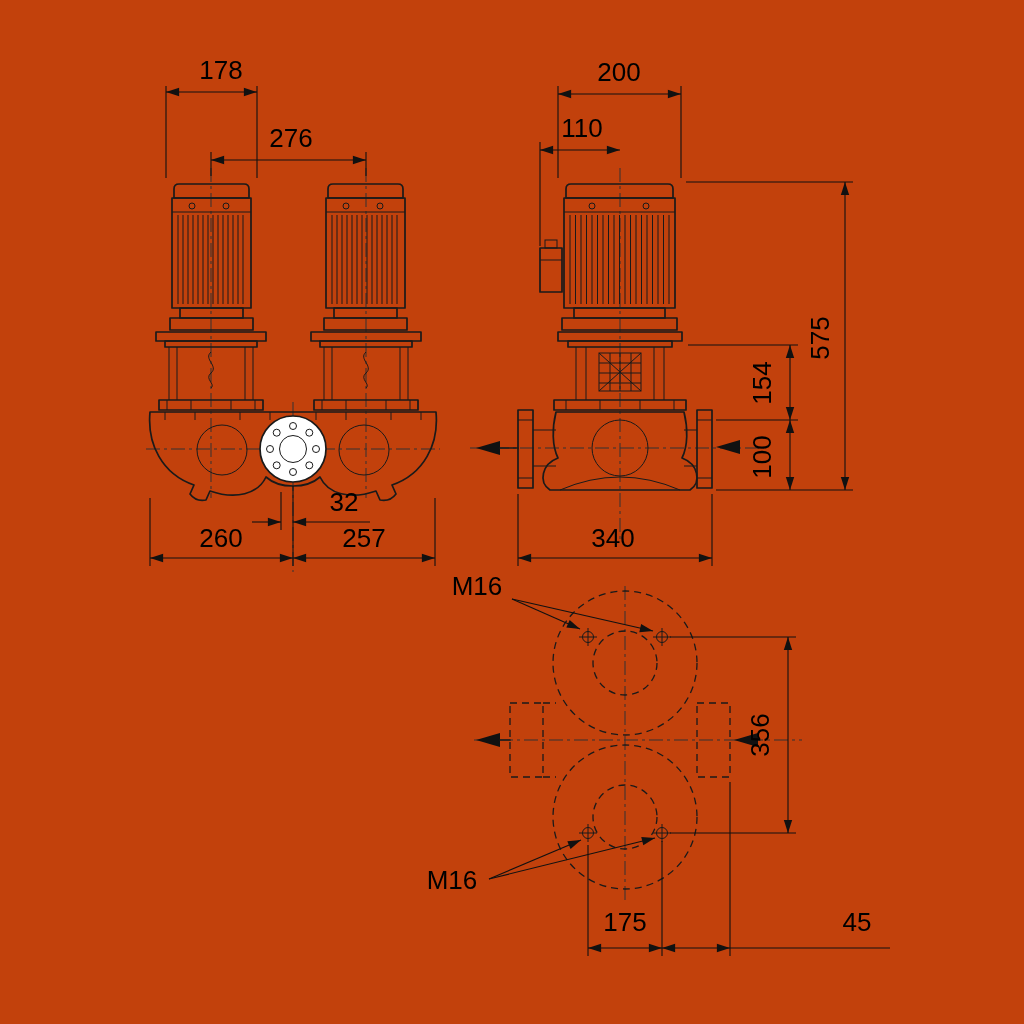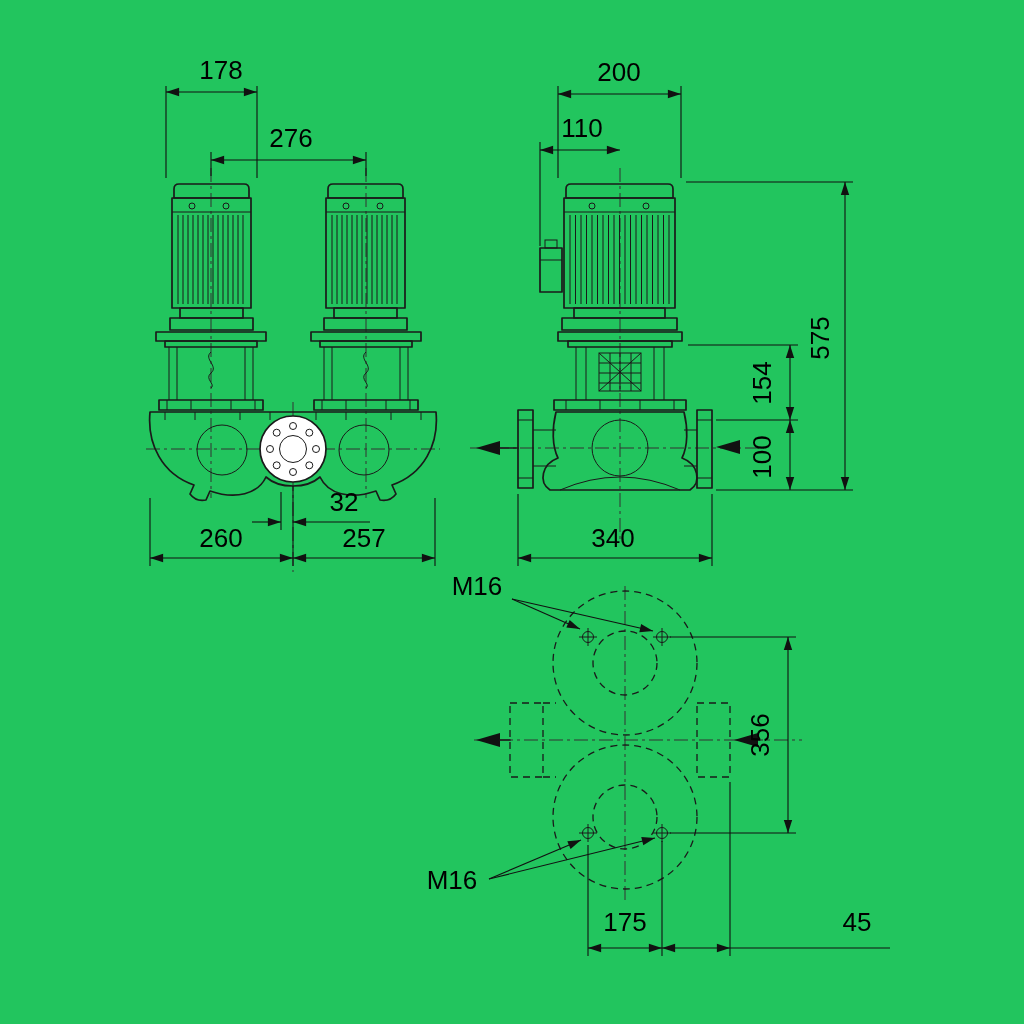--- a/index.html
+++ b/index.html
@@ -1,16 +1,16 @@
 <!DOCTYPE html>
 <html><head>
 <meta charset="utf-8">
 <style>
   html,body{margin:0;padding:0;background:#fff;}
-  .page{width:1024px;height:1024px;background:#22c55e;position:relative;overflow:hidden;}
+  .page{width:1024px;height:1024px;background:#c2410c;position:relative;overflow:hidden;}
   svg{display:block;}
   .ol{fill:none;stroke:#1a1a1a;stroke-width:1.7;stroke-linejoin:round;stroke-linecap:round;}
   .thin{fill:none;stroke:#1a1a1a;stroke-width:1;}
   .dim{fill:none;stroke:#111;stroke-width:1.1;}
   .cl{fill:none;stroke:#333;stroke-width:1;stroke-dasharray:14 4 3 4;}
   .dash{fill:none;stroke:#1a1a1a;stroke-width:1.3;stroke-dasharray:7 5;}
   .fillb{fill:#111;stroke:none;}
   .txt{font-family:"Liberation Sans",sans-serif;font-size:26px;fill:#000;}
 </style>
 </head>

